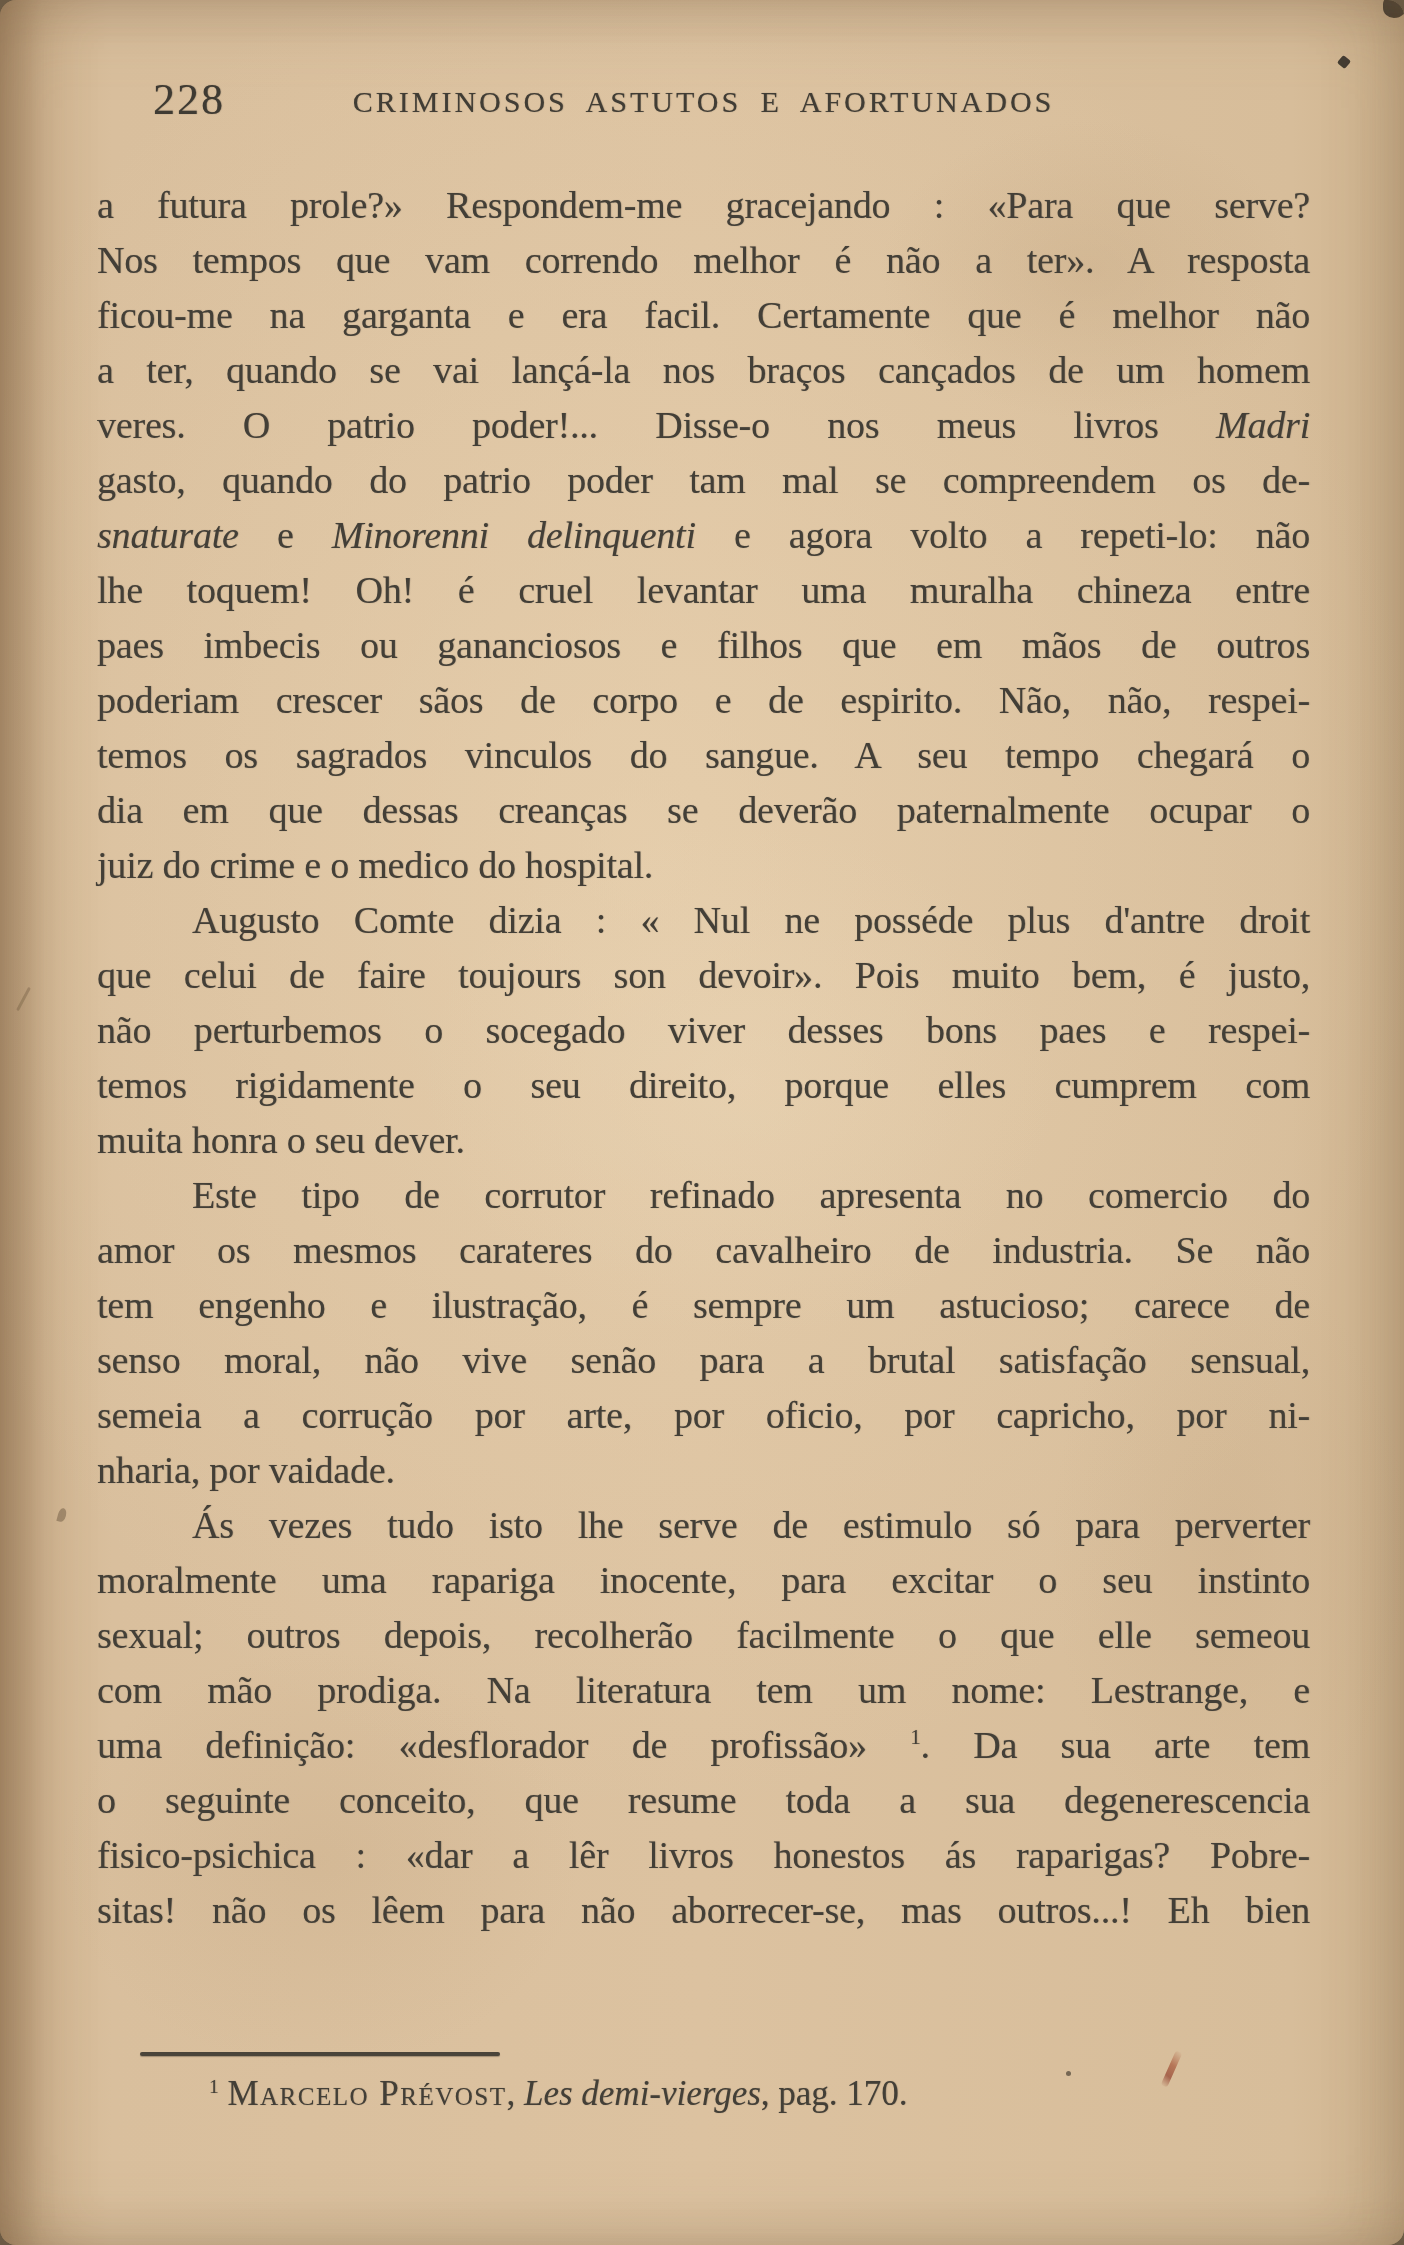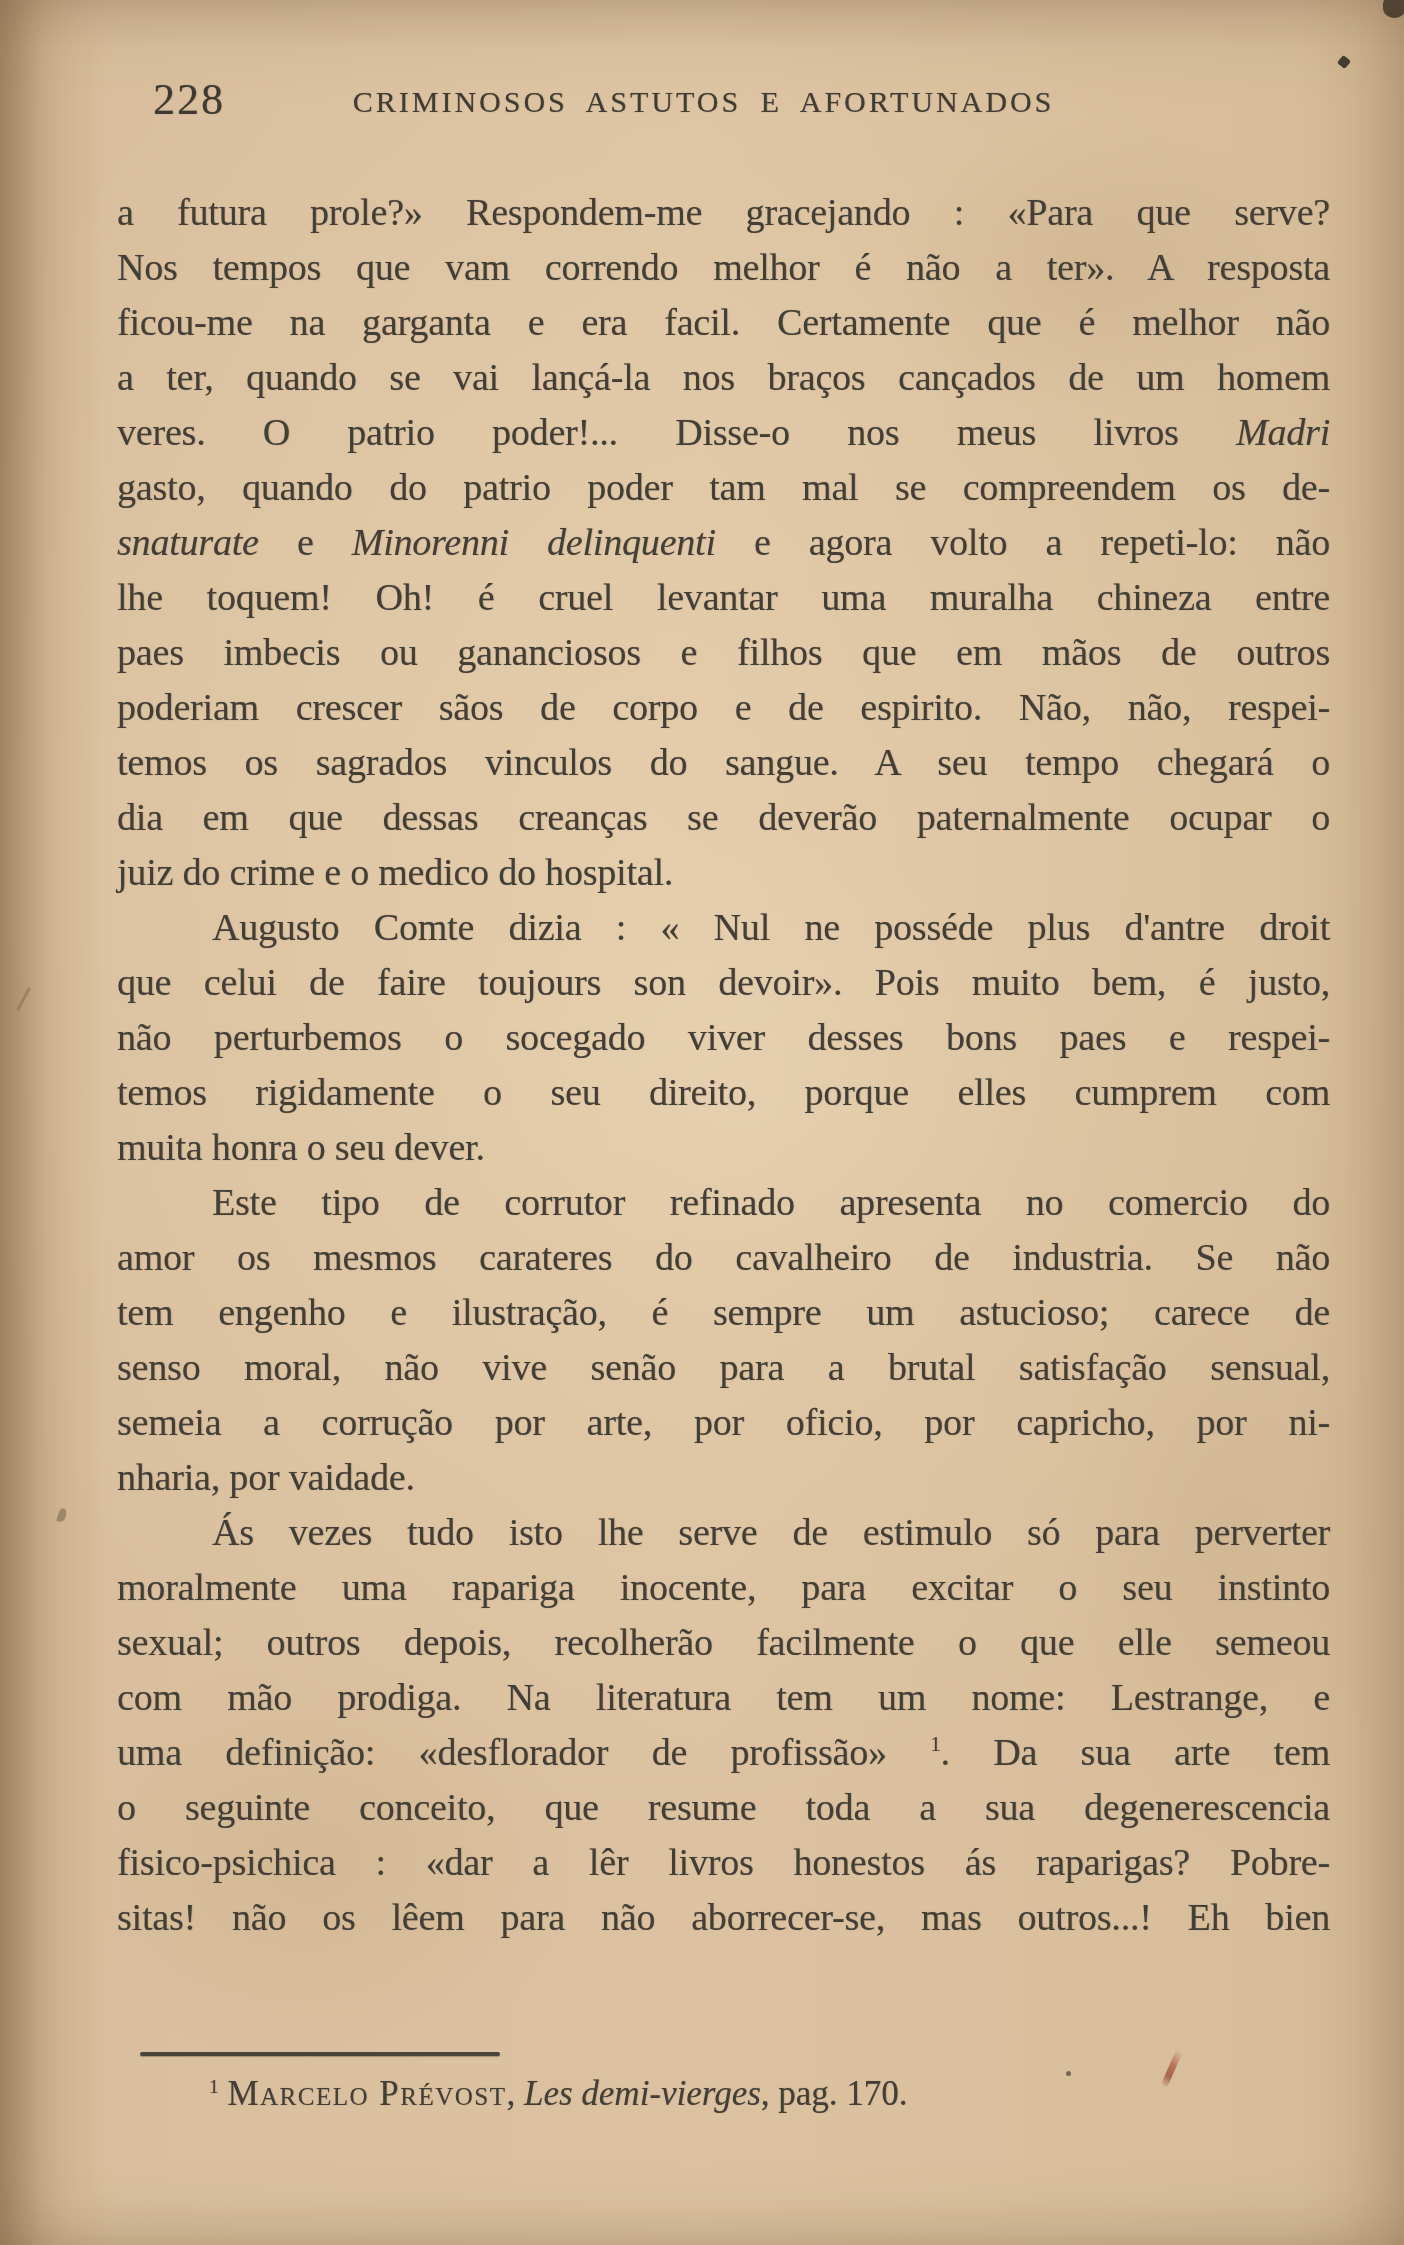--- a/index.html
+++ b/index.html
@@ -7,20 +7,21 @@
     position:relative;
     width:1404px;height:2245px;
     margin:0 auto;
     overflow:hidden;
     font-family:"Liberation Serif","DejaVu Serif",serif;
     color:#433f37;
     background:
       radial-gradient(ellipse 1300px 1600px at 46% 38%, rgba(236,214,180,.55) 0%, rgba(236,214,180,0) 60%),
       linear-gradient(90deg, #bfa07c 0%, #d3b793 3%, #d9bf9d 8%, #dcc2a0 50%, #d7bd9a 92%, #cdb28d 100%),
       #d9bf9d;
+    border-radius: 16px;
   }
   .page::after{ 
     content:"";position:absolute;inset:0;pointer-events:none;
     box-shadow:
       inset 55px 0 70px -35px rgba(110,84,56,.45),
       inset -40px 0 80px -40px rgba(110,84,56,.30),
       inset 0 45px 90px -45px rgba(120,92,62,.35),
       inset 0 -40px 90px -50px rgba(120,92,62,.28);
   }
   .blot{position:absolute;border-radius:50%;pointer-events:none;}
@@ -36,22 +37,22 @@
     text-shadow:.4px .4px 1px rgba(60,54,45,.5);
   }
   .running-title{
     position:absolute;left:0;top:11px;width:100%;
     text-align:center;
     font-size:30px;letter-spacing:3px;word-spacing:9px;color:#413d35;
     text-shadow:.4px .4px 1px rgba(60,54,45,.5);
   }
 
   .body-text{
-    position:absolute;left:97px;top:185px;width:1213px;
-    font-size:38px;letter-spacing:-.2px;margin-left:20px;
+    position:absolute;left:97px;top:178px;width:1213px;
+    font-size:38px;letter-spacing:-.2px;
   }
   .line{
     height:55px;line-height:55px;
     text-align:justify;text-align-last:justify;
     white-space:normal;overflow:visible;
     text-shadow:.4px .4px 1px rgba(62,56,48,.45);
   }
   .line.end{text-align-last:left;}
   .line.indent{padding-left:95px;}
   .it{font-style:italic;}

